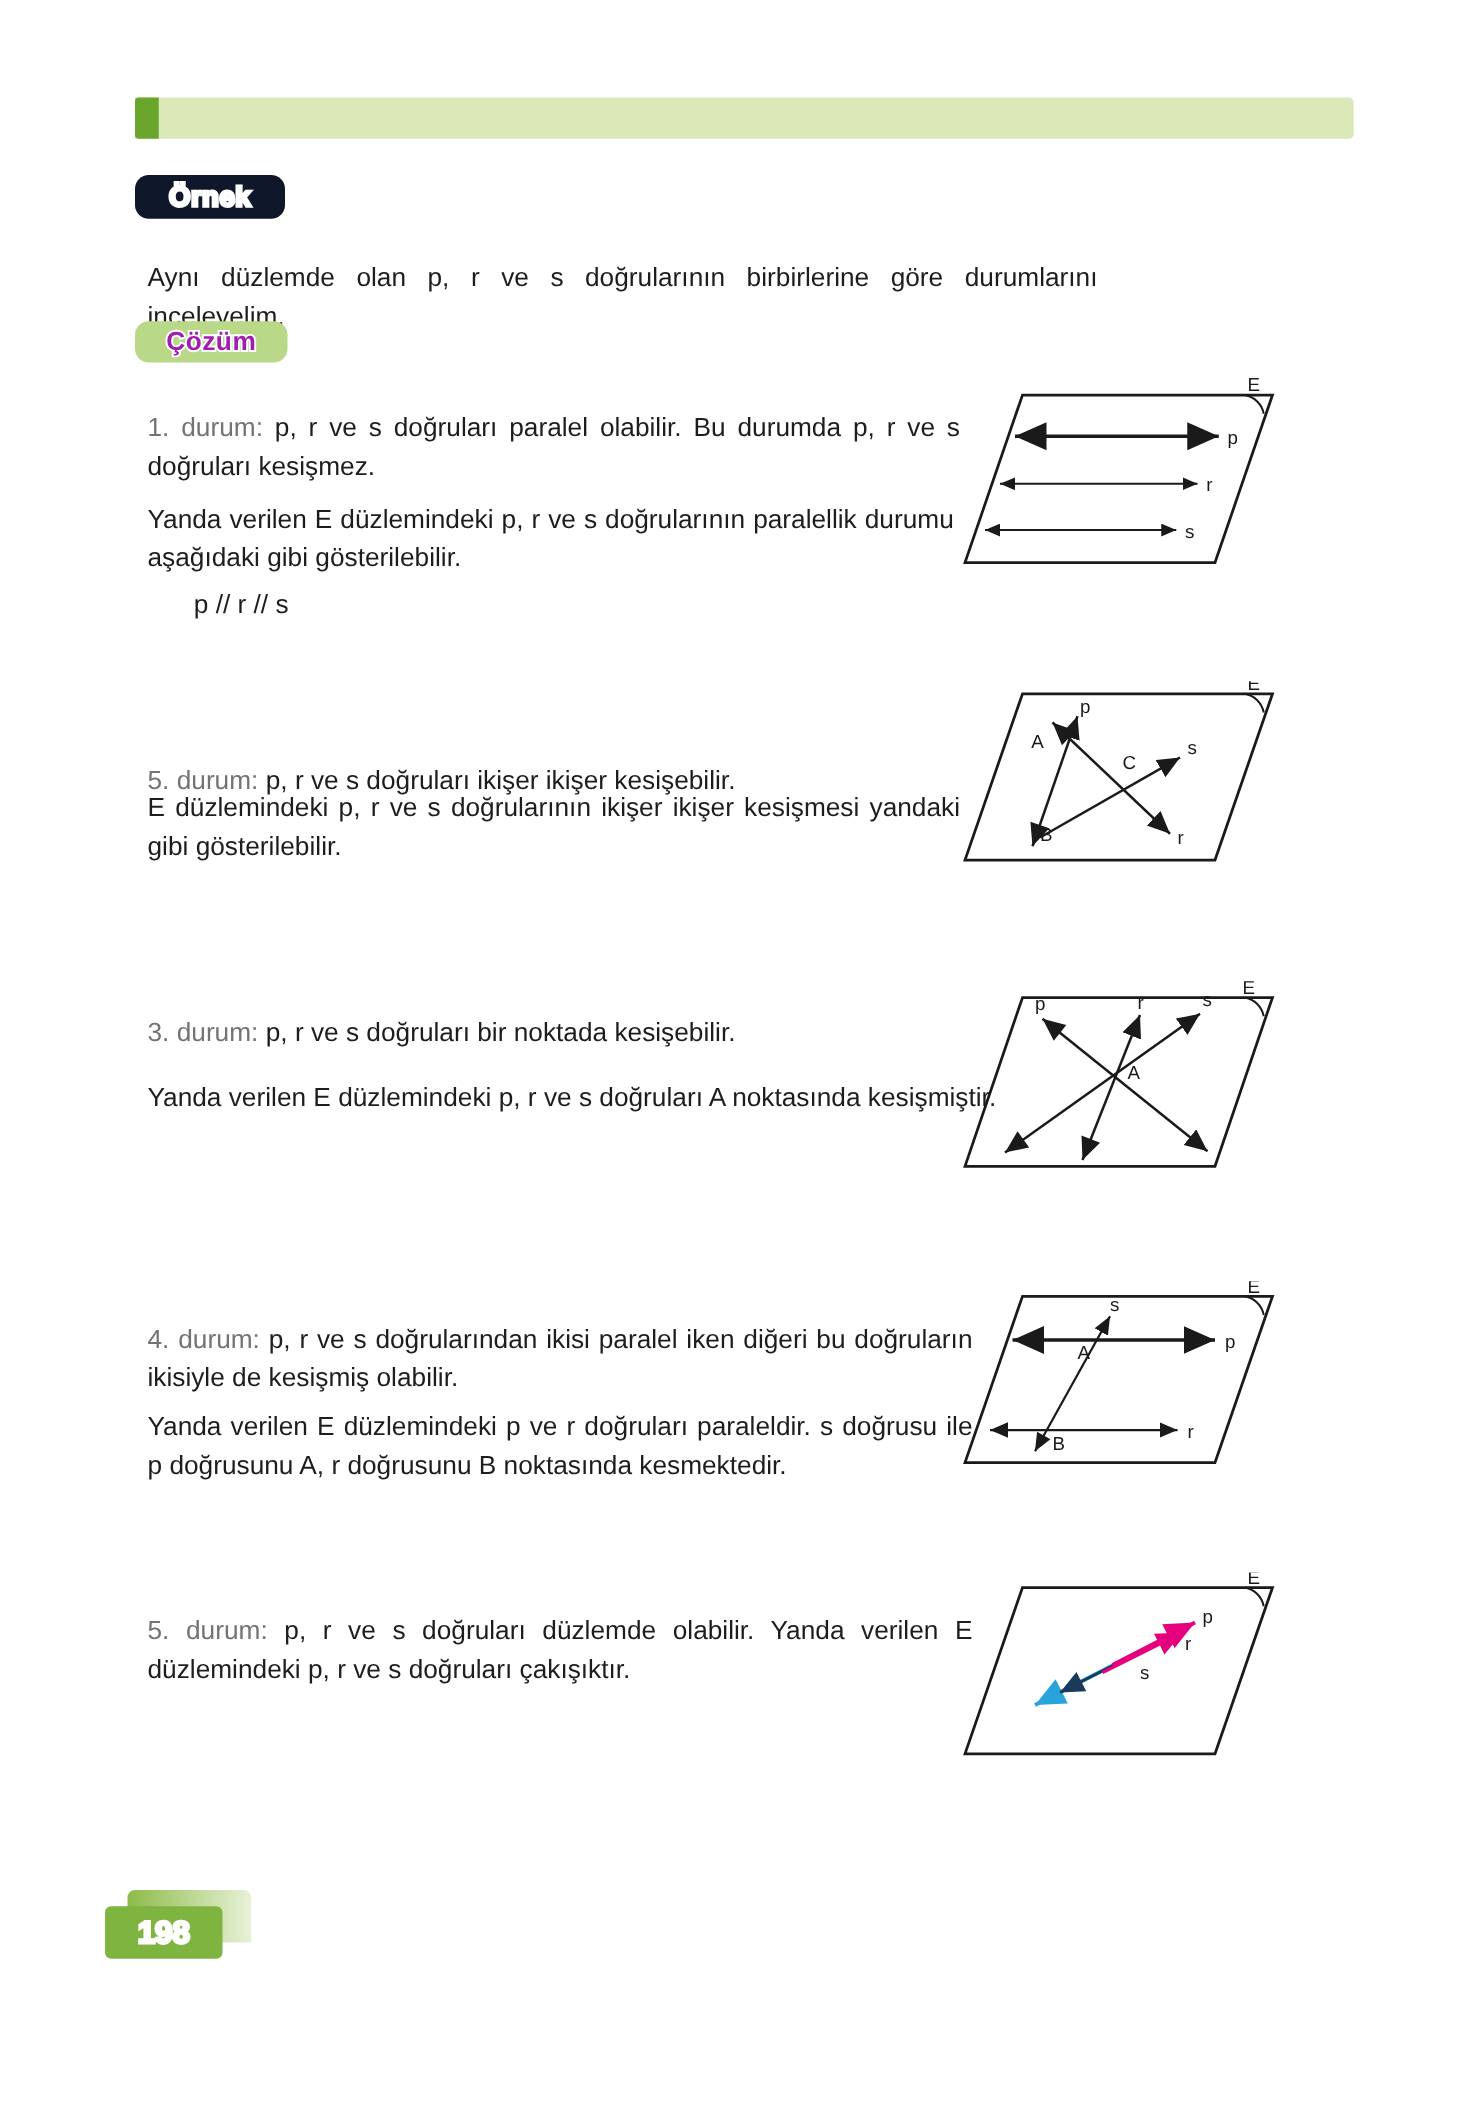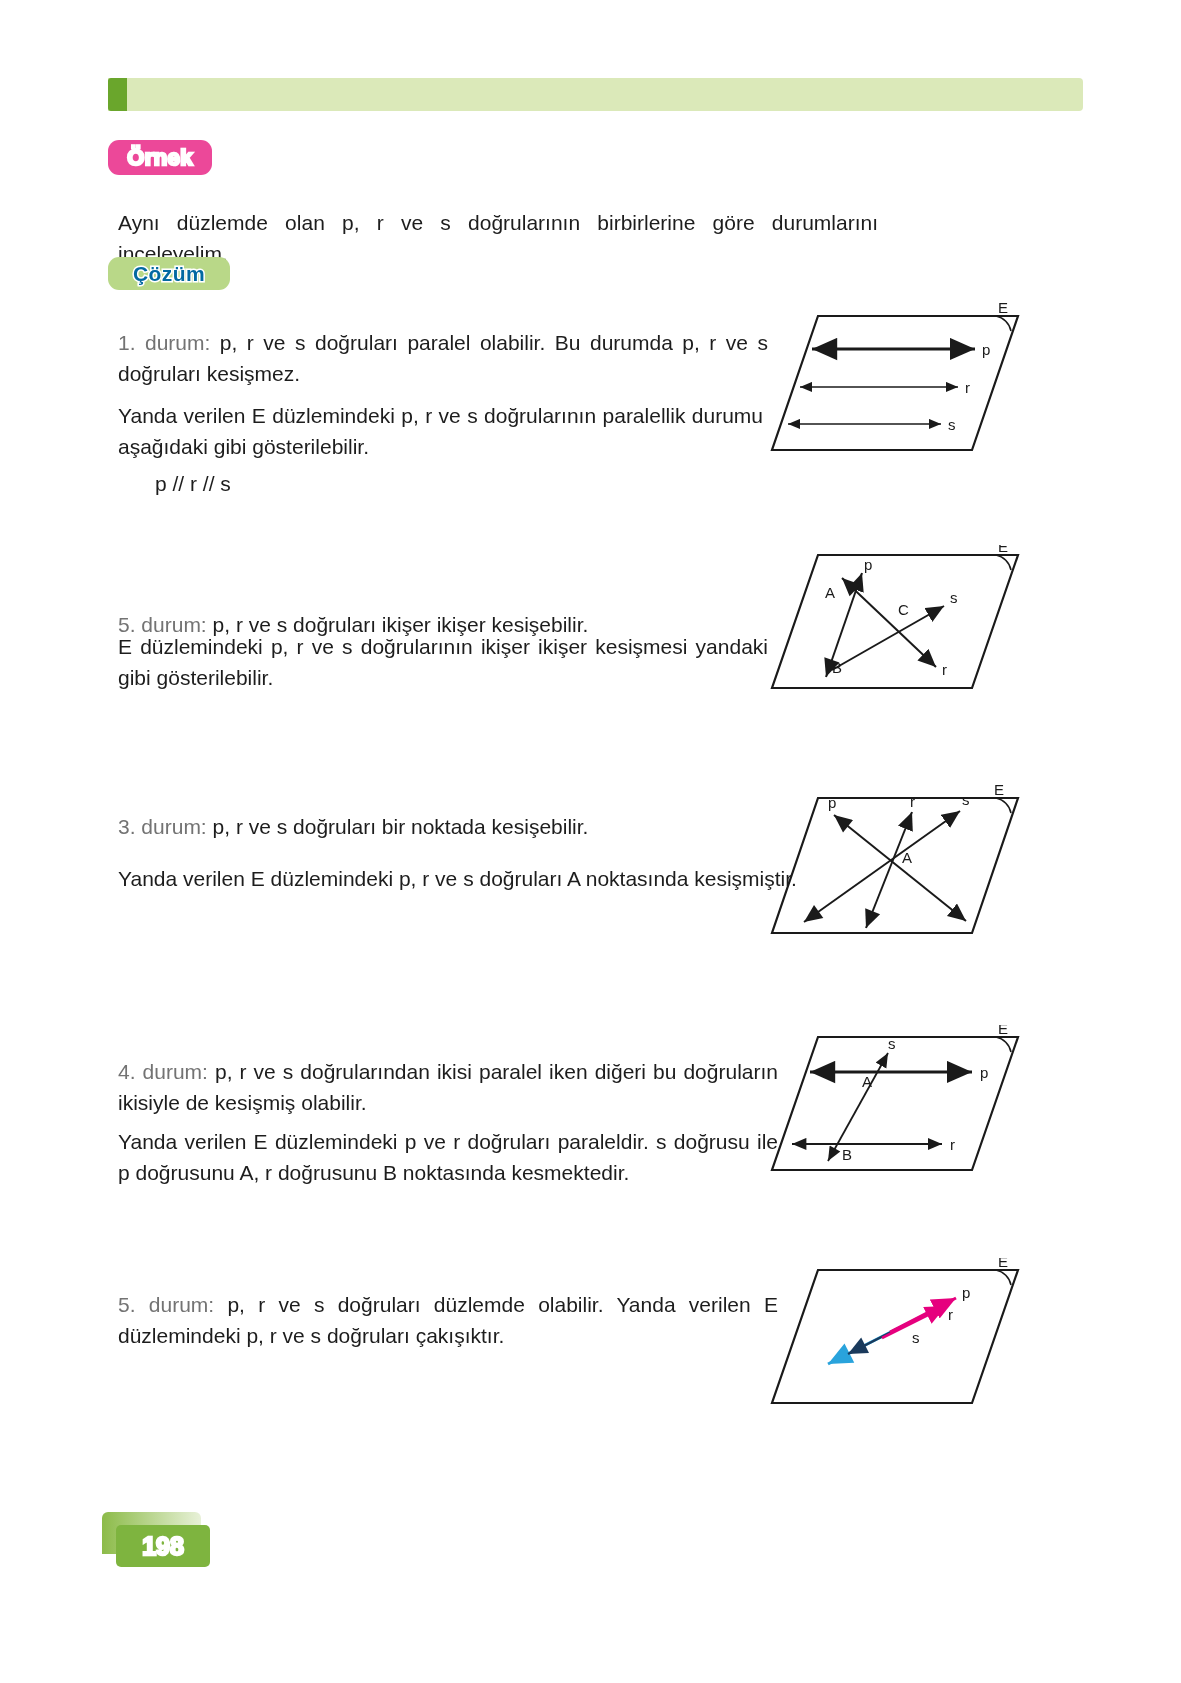--- a/index.html
+++ b/index.html
@@ -39,22 +39,22 @@
     position: absolute;
     display: flex;
     align-items: center;
     justify-content: center;
     border-radius: 11px;
     font-weight: bold;
     letter-spacing: .4px;
   }
   .badge-ornek {
     left: 108px; top: 140px;
-    width: 104px; height: 35px;
-    background: #ec4899;
+    width: 120px; height: 35px;
+    background: #0f172a;
     color: #ffffff;
     font-size: 22px;
     -webkit-text-stroke: 2.6px #ffffff;
     paint-order: stroke fill;
     text-shadow: 0 0 0 #fff;
     align-items: center;
   }
   .badge-ornek .lbl{
     position:relative;
     color:#ffffff;
@@ -63,21 +63,21 @@
     left: 108px; top: 257px;
     width: 122px; height: 33px;
     background: #b9d888;
     color: #3f7511;
     font-size: 21px;
   }
   .badge-cozum .lbl{
     position:relative;
     -webkit-text-stroke: 3px #ffffff;
     paint-order: stroke fill;
-    color:#0369a1;
+    color:#a21caf;
   }
 
   
   .para {
     position: absolute;
     font-size: 21px;
     line-height: 31px;
     color: #1d1d1d;
     text-align: justify;
   }
@@ -100,21 +100,21 @@
   
   .page-num-shadow {
     position: absolute;
     left: 102px; top: 1512px;
     width: 99px; height: 42px;
     background: linear-gradient(to right, #8cbb49, #e8f1d8);
     border-radius: 6px 6px 0 0;
   }
   .page-num {
     position: absolute;
-    left: 116px; top: 1525px;
+    left: 84px; top: 1525px;
     width: 94px; height: 42px;
     background: #7eb43f;
     border-radius: 5px;
     display: flex; align-items: center; justify-content: center;
     color: #ffffff;
     font-size: 25px;
     font-weight: bold;
   }
   .page-num .lbl {
     -webkit-text-stroke: 2.5px #ffffff;

